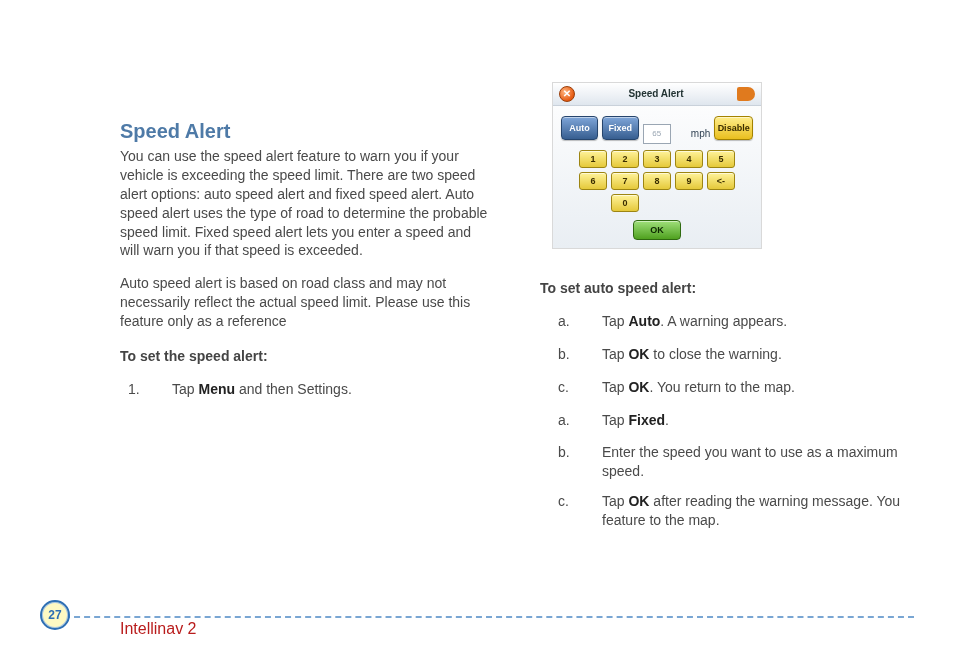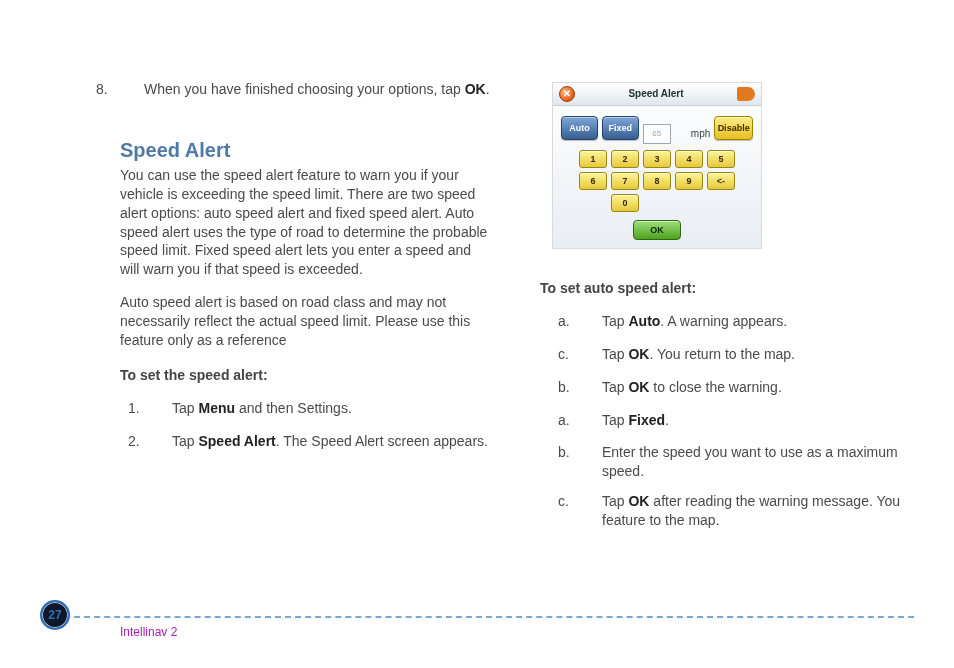--- a/index.html
+++ b/index.html
@@ -109,49 +109,45 @@
   }
 
   
   .divider{
     position:absolute;left:64px;right:40px;bottom:50px;
     border-top:2px dashed #79a6d3;
   }
   .pagecircle{
     position:absolute;left:40px;bottom:38px;
     width:26px;height:26px;border-radius:50%;
-    background:#0f172a;border:2px solid #2e6fb4;
+    background:#fef9c3;border:2px solid #2e6fb4;
     display:flex;align-items:center;justify-content:center;
     color:#2e6fb4;font-size:12px;font-weight:600;
     box-shadow:inset 0 0 0 1px #a7c6e7;
     z-index:2;
   }
   .prodname{
     position:absolute;left:120px;bottom:28px;
-    color:#a21caf;font-size:12px;
+    color:#b91c1c;font-size:16px;
   }
 </style>
 </head>
 <body>
 
 <div class="page">
 
   <div class="col col-left">
-    <p class="step8">
-      <span class="num">8.</span><span>When you have finished choosing your options, tap </span><b>OK</b><span>.</span>
-    </p>
 
     <h2 class="h-speed">Speed Alert</h2>
     <p>You can use the speed alert feature to warn you if your vehicle is exceeding the speed limit. There are two speed alert options: auto speed alert and fixed speed alert. Auto speed alert uses the type of road to determine the probable speed limit. Fixed speed alert lets you enter a speed and will warn you if that speed is exceeded.</p>
     <p>Auto speed alert is based on road class and may not necessarily reflect the actual speed limit.  Please use this feature only as a reference</p>
 
     <p class="sub">To set the speed alert:</p>
     <ol class="num">
       <li><span class="n">1.</span><span>Tap </span><b>Menu</b><span> and then Settings.</span></li>
-      <li><span class="n">2.</span><span>Tap </span><b>Speed Alert</b><span>. The Speed Alert screen appears.</span></li>
     </ol>
   </div>
 
   <div class="col col-right">
 
     <div class="shot">
       <div class="shot-title">
         <div class="x">✕</div>
         <div class="ttl">Speed Alert</div>
         <div class="horn"></div>
@@ -179,22 +175,22 @@
         <div class="key" style="grid-column:5;grid-row:2">&lt;-</div>
       </div>
       <div class="okrow">
         <div class="btn-ok">OK</div>
       </div>
     </div>
 
     <p class="sub" style="">To set auto speed alert:</p>
     <ol class="alpha">
       <li><span class="n">a.</span><span>Tap </span><b>Auto</b><span>. A warning appears.</span></li>
+      <li><span class="n">b.</span><span>Tap </span><b>OK</b><span> to close the warning.</span></li>
       <li><span class="n">c.</span><span>Tap </span><b>OK</b><span>. You return to the map.</span></li>
-      <li><span class="n">b.</span><span>Tap </span><b>OK</b><span> to close the warning.</span></li>
     </ol>
 
     <ol class="alpha">
       <li><span class="n">a.</span><span>Tap </span><b>Fixed</b><span>.</span></li>
       <li class="tight"><span class="n">b.</span><span>Enter the speed you want to use as a maximum speed.</span></li>
       <li><span class="n">c.</span><span>Tap </span><b>OK</b><span> after reading the warning message. You feature to the map.</span></li>
     </ol>
   </div>
 
   <div class="divider"></div>

